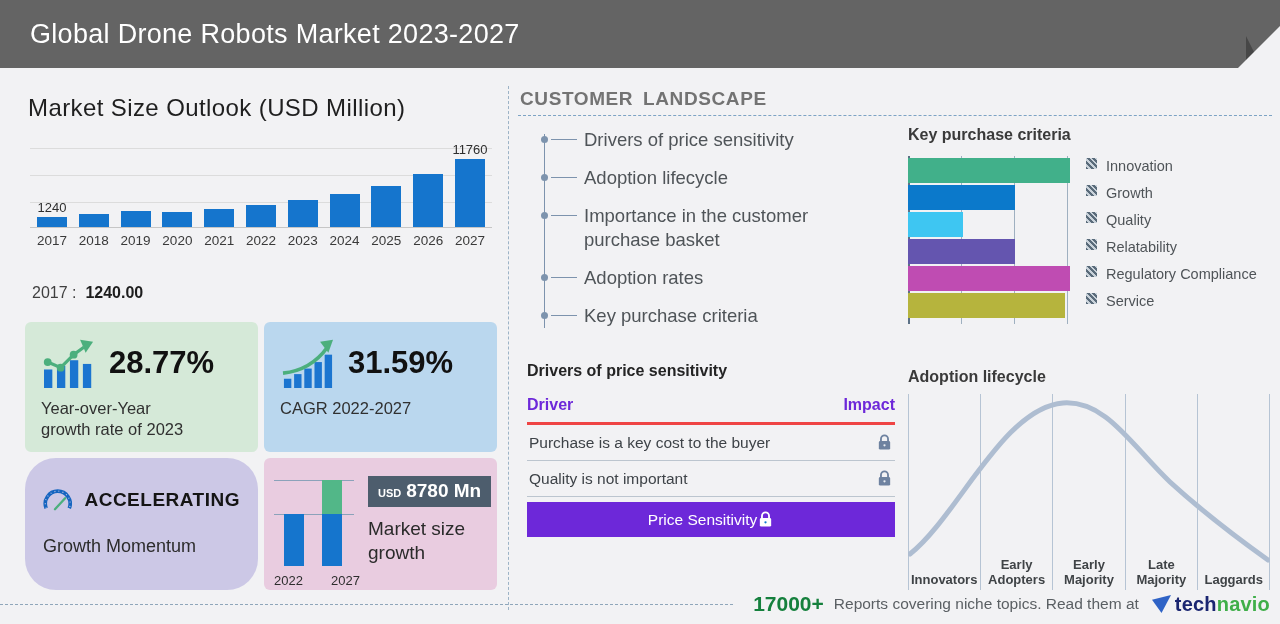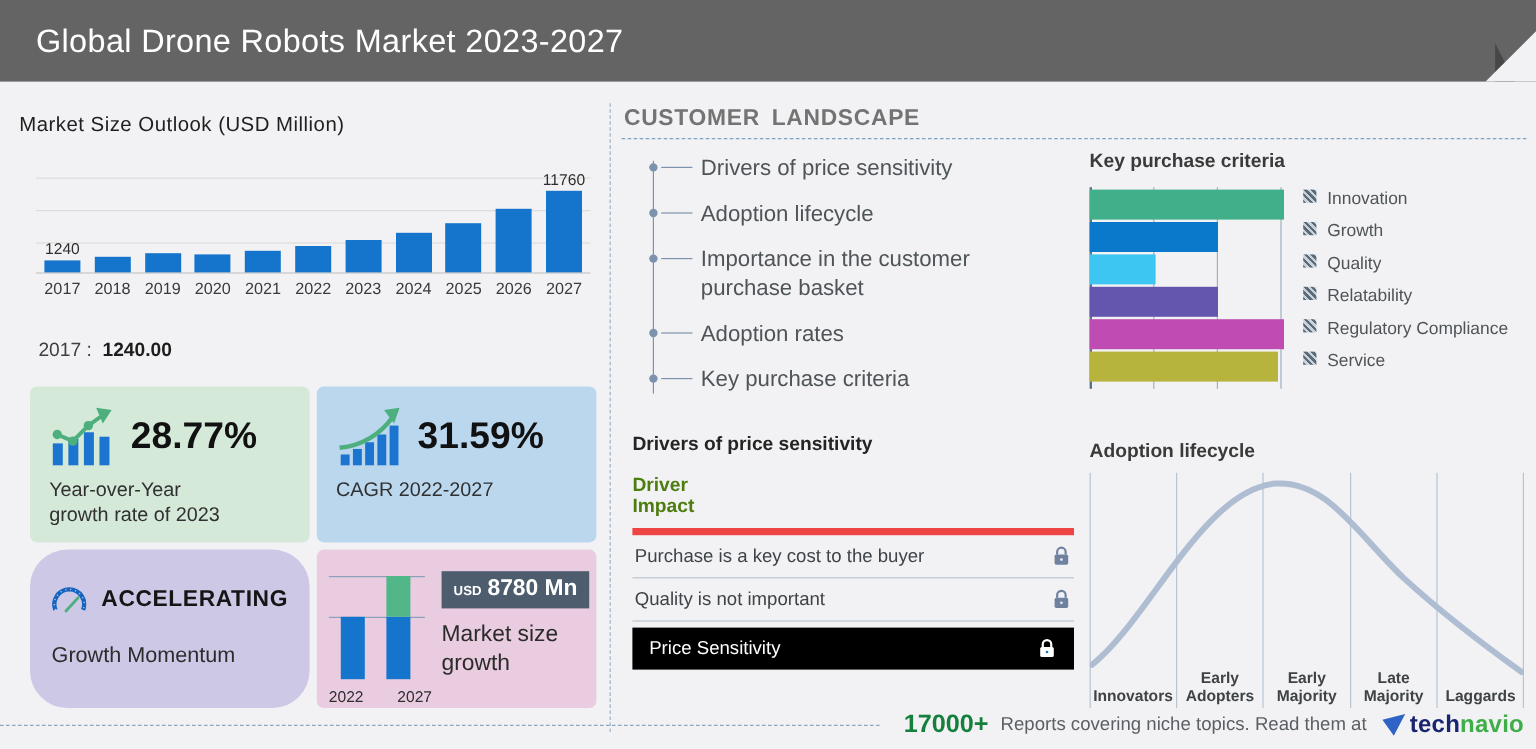--- a/index.html
+++ b/index.html
@@ -10,21 +10,21 @@
   .header { position:relative; height:68px; background:#646464; }
   .header h1 { color:#ffffff; font-size:27px; font-weight:500; line-height:68px; padding-left:30px; letter-spacing:.3px; }
   .fold-dark { position:absolute; right:18px; bottom:0; width:0; height:0;
     border-right:16px solid transparent; border-bottom:32px solid #474747; z-index:1; }
   .fold-white { position:absolute; right:0; bottom:0; width:0; height:0;
     border-left:42px solid transparent; border-bottom:42px solid #f2f2f4; z-index:2; }
 
   .content { position:relative; height:556px; }
 
   
-  .ms-title { position:absolute; left:16px; top:26px; font-size:17px; font-weight:400; color:#1f1f1f; letter-spacing:.4px; }
+  .ms-title { position:absolute; left:28px; top:26px; font-size:24px; font-weight:400; color:#1f1f1f; letter-spacing:.4px; }
   .ms-chart { position:absolute; left:30px; top:80px; width:462px; }
   .ms-plot { position:relative; height:80px; border-bottom:1px solid #c6c6c6; }
   .gridline { position:absolute; left:0; right:0; height:1px; background:#dcdcdc; }
   .bars-row { position:absolute; left:6px; right:6px; bottom:0; display:flex; justify-content:space-between; align-items:flex-end; }
   .bar-col { width:32px; display:flex; flex-direction:column; align-items:center; justify-content:flex-end; }
   .bar-val { font-size:13px; color:#2e2e2e; margin-bottom:2px; white-space:nowrap; }
   .ms-bar { width:30px; background:#1575cd; }
   .years-row { display:flex; justify-content:space-between; padding:5px 6px 0 6px; }
   .years-row span { width:32px; text-align:center; font-size:13.5px; color:#3a3a3a; }
 
@@ -62,24 +62,24 @@
   .cl-underline { position:absolute; left:518px; top:47px; width:754px; border-top:1px dashed #7da3c4; }
   .cl-list { position:absolute; left:542px; top:60px; width:310px; list-style:none; }
   .cl-list::before { content:""; position:absolute; left:2px; top:6px; bottom:14px; width:1px; background:#7d93ad; }
   .cl-list li { position:relative; padding-left:42px; font-size:18.5px; color:#4f5458; line-height:1.3; margin-bottom:14px; }
   .cl-list li::before { content:""; position:absolute; left:-1px; top:8px; width:7px; height:7px; border-radius:50%; background:#7d93ad; }
   .cl-list li::after { content:""; position:absolute; left:9px; top:11px; width:26px; height:1px; background:#7d93ad; }
 
   
   .ptable { position:absolute; left:527px; top:294px; width:368px; }
   .ptable h3 { font-size:16px; font-weight:700; color:#242424; margin-bottom:16px; }
-  .pt-head { display:flex; justify-content:space-between; font-size:16px; font-weight:700; color:#4d7c0f; padding-bottom:8px; border-bottom:6px solid #ef4444;flex-direction:column; }
+  .pt-head { display:flex; justify-content:space-between; font-size:16px; font-weight:700; color:#6d28d9; padding-bottom:8px; border-bottom:3px solid #ef4444; }
   .pt-row { display:flex; justify-content:space-between; align-items:center; padding:8px 2px; border-bottom:1px solid #bcc5cf; font-size:15.5px; color:#3e4348; }
   .lock { width:17px; height:19px; flex:none; }
-  .pt-highlight { display:flex; justify-content:space-between; align-items:center; background:#000000; color:#fff; font-size:15.5px; padding:8px 14px; margin-top:5px; }
+  .pt-highlight { display:flex; justify-content:center; align-items:center; background:#6d28d9; color:#fff; font-size:15.5px; padding:8px 14px; margin-top:5px; }
 
   
   .kpc { position:absolute; left:908px; top:58px; width:366px; }
   .kpc h3 { font-size:16px; font-weight:700; color:#3a3a3a; margin-bottom:12px; }
   .kpc-body { display:flex; }
   .kpc-chart { position:relative; width:162px; height:168px; flex:none; }
   .kpc-grid { position:absolute; top:0; width:1px; height:168px; background:#9fb0c0; }
   .kpc-grid.axis { width:2px; background:#5c7186; }
   .kpc-bars { position:relative; padding-top:2px; }
   .kpc-bar { height:25px; margin-bottom:2px; }

